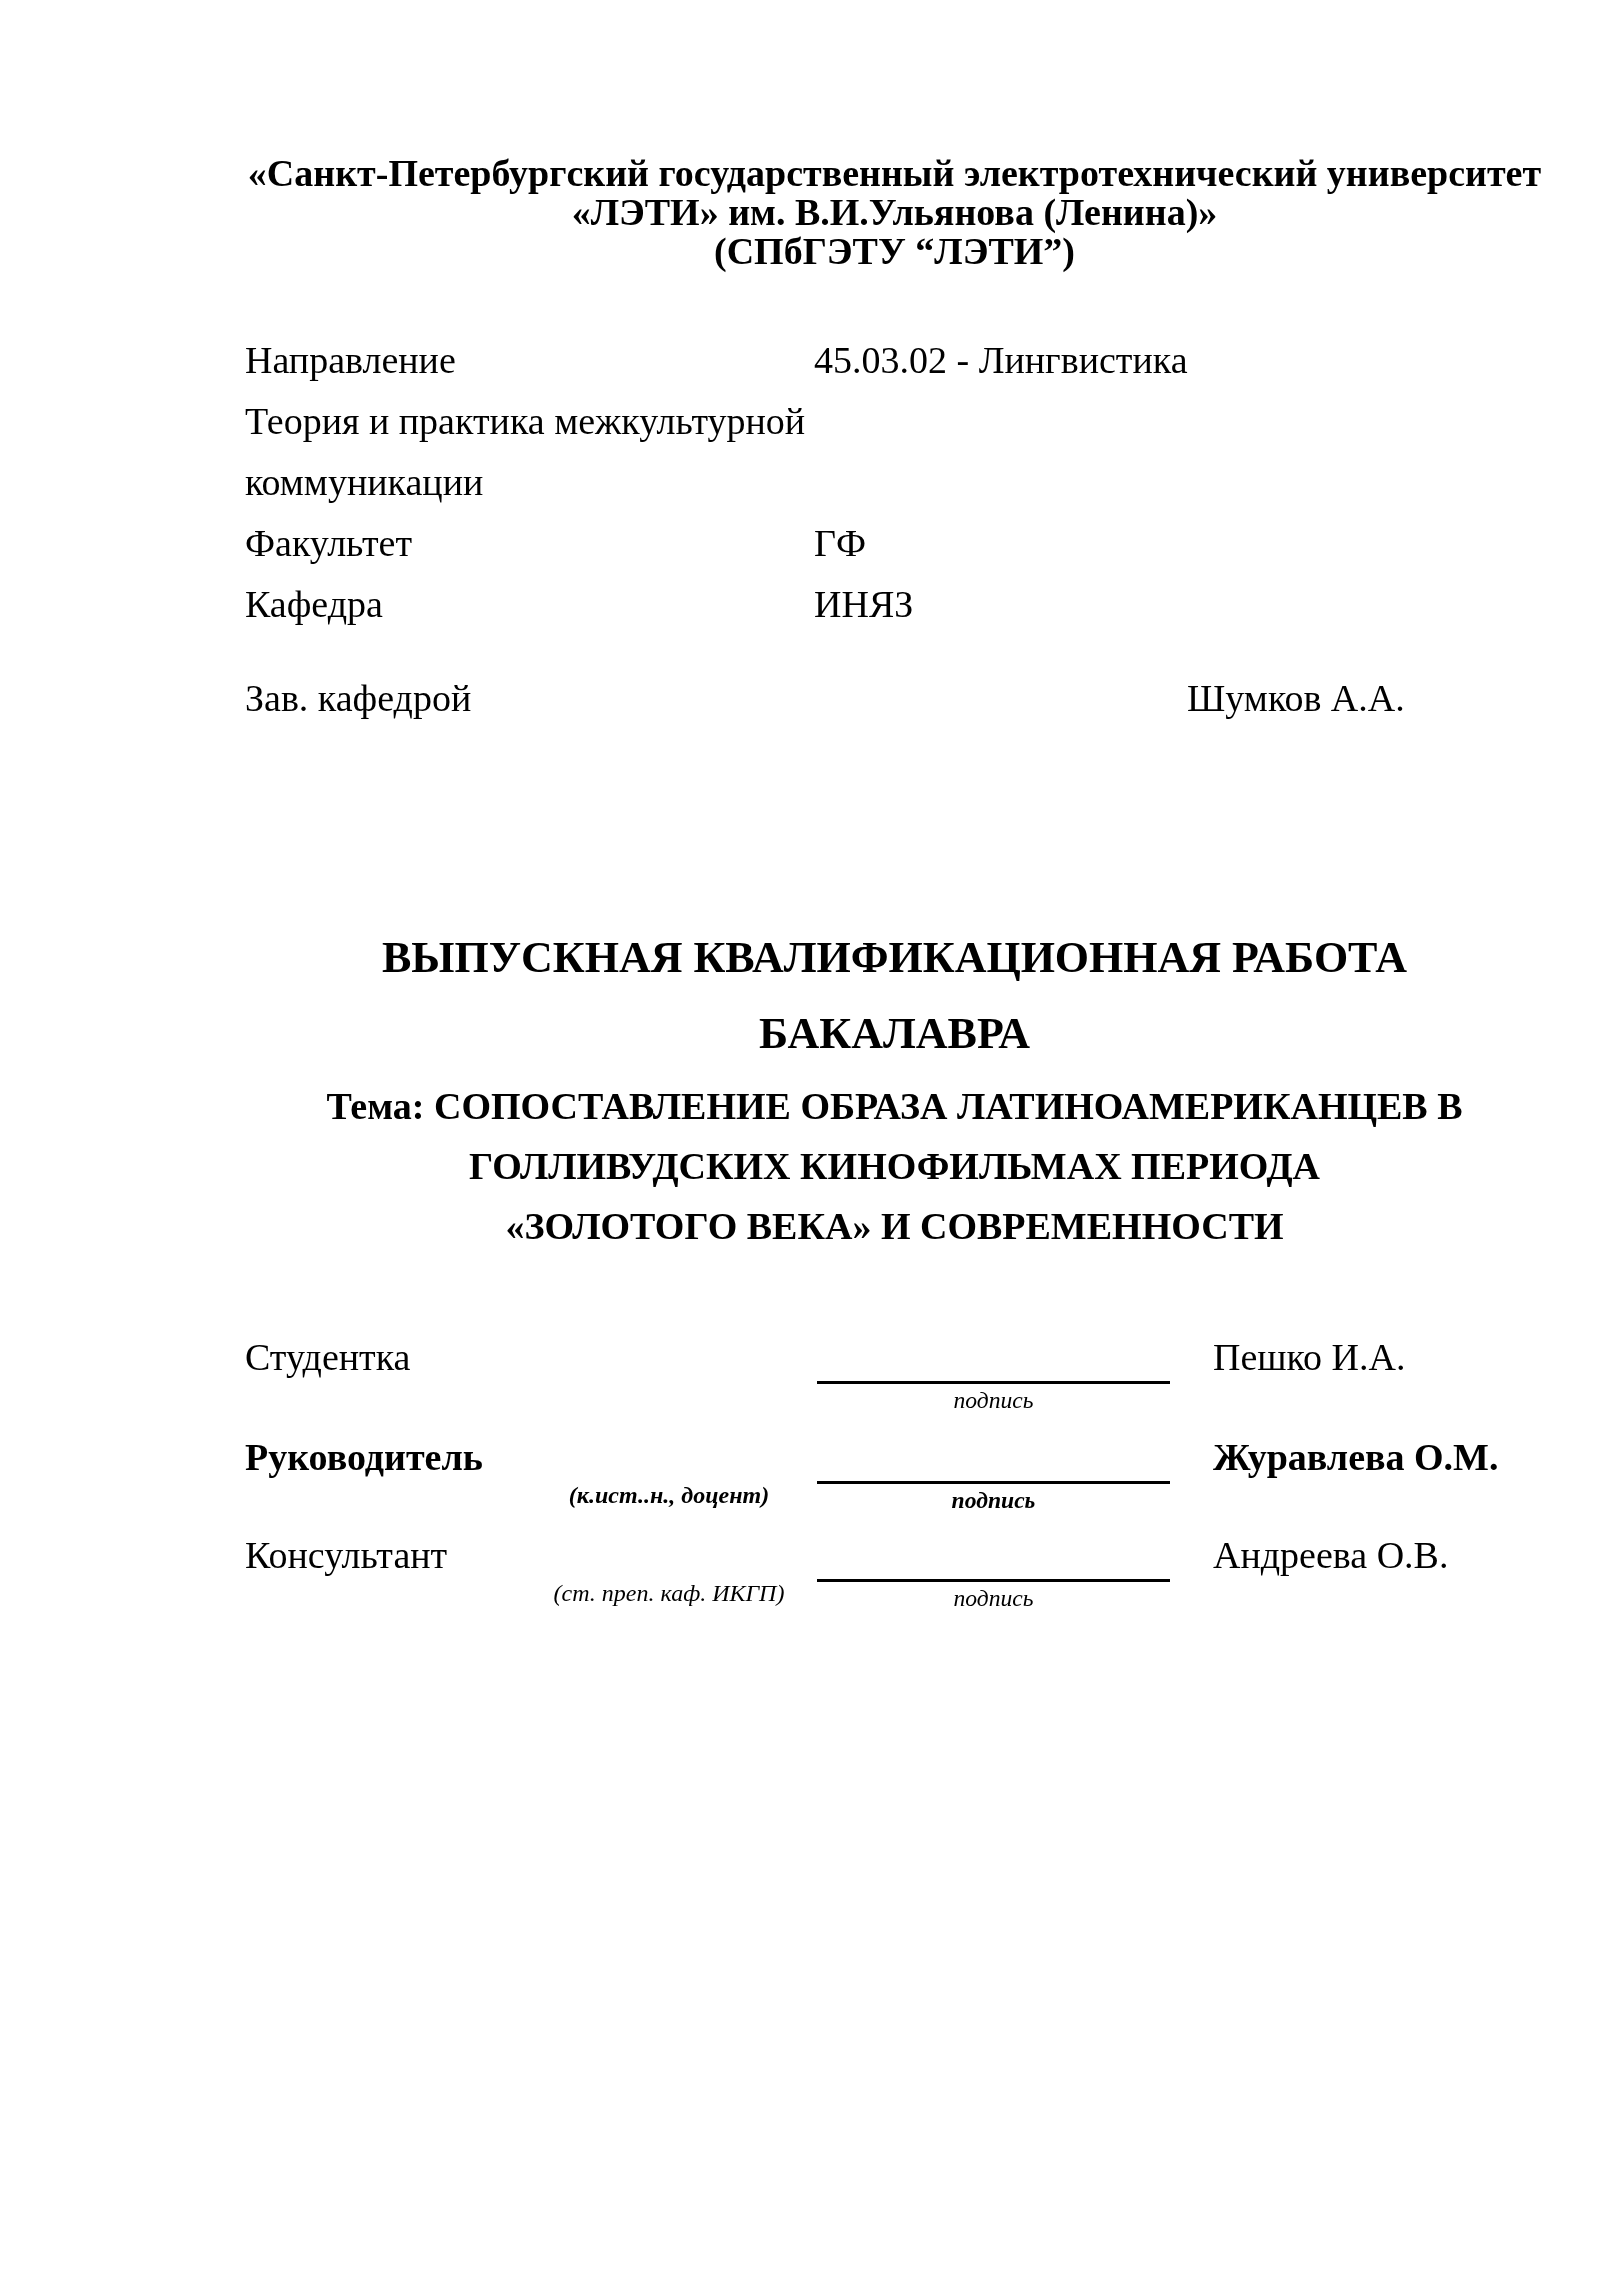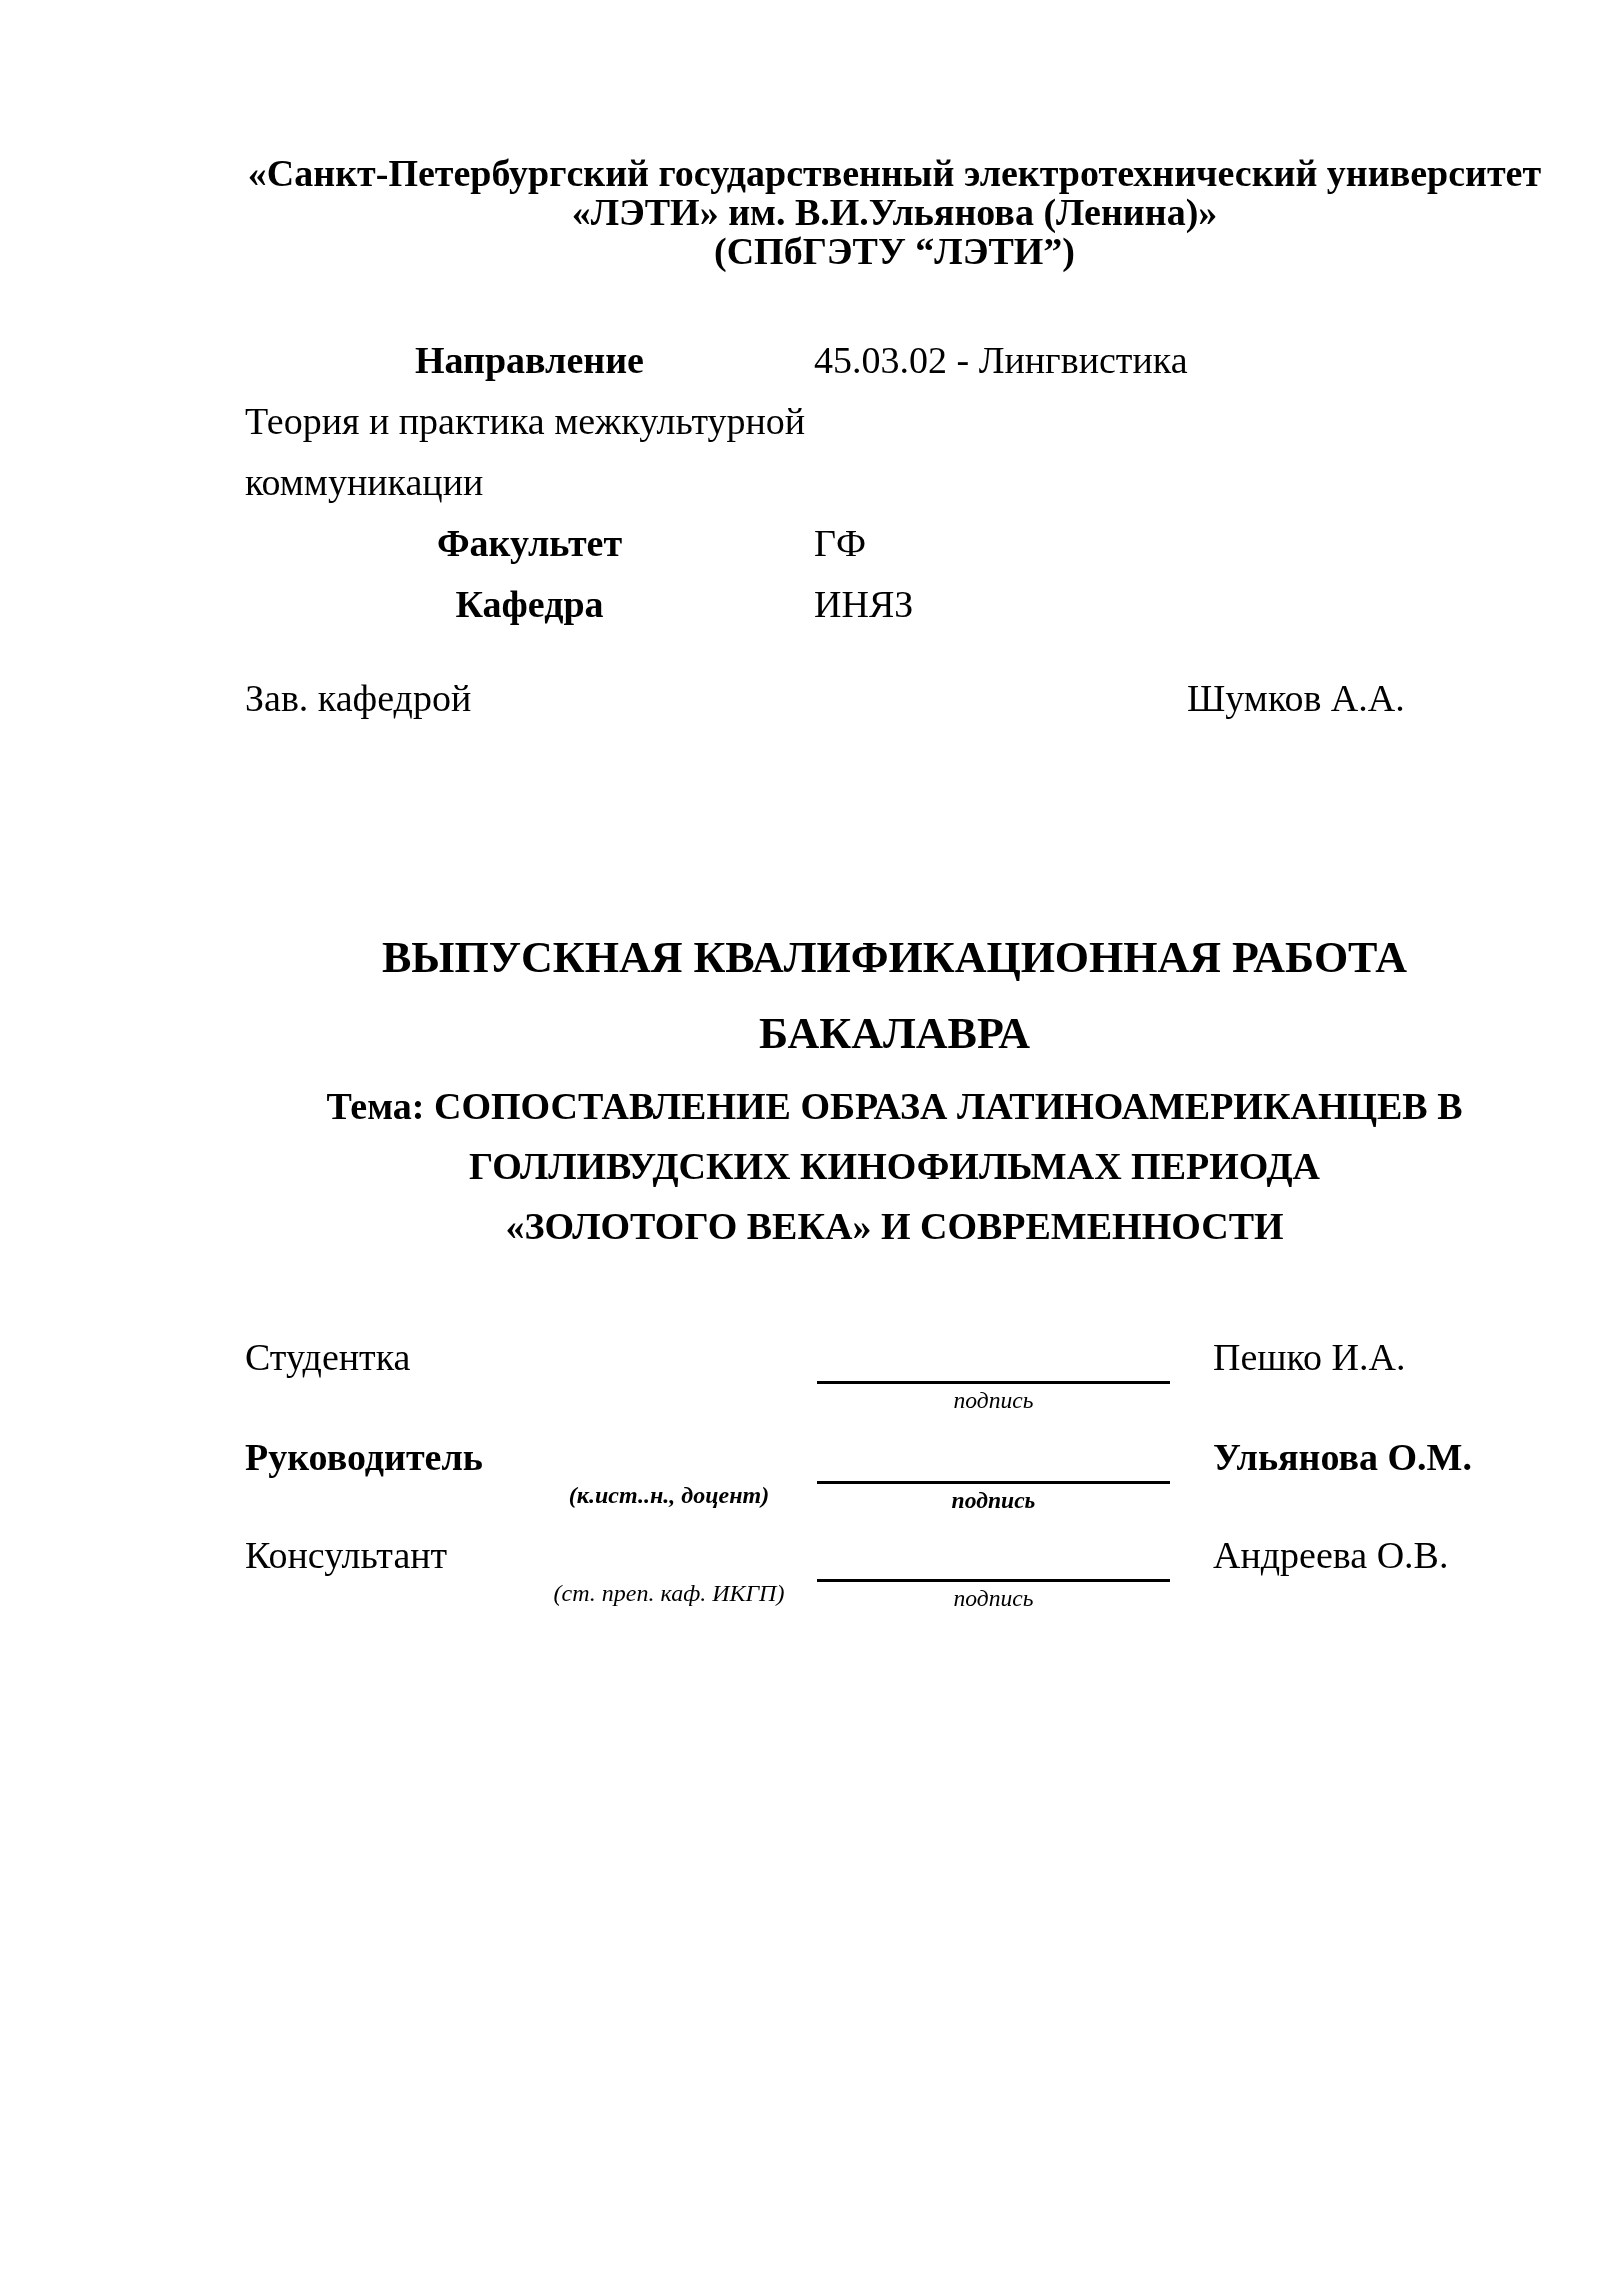--- a/index.html
+++ b/index.html
@@ -26,21 +26,21 @@
   
   .fields-block {
     position: absolute;
     left: 245px;
     top: 330px;
     width: 1299px;
     font-size: 38px;
     line-height: 61px;
   }
   .field-row { display: flex; align-items: flex-start; }
-  .field-label { width: 569px; flex: 0 0 569px; font-weight: bold; text-align: center; }
+  .field-label { width: 569px; flex: 0 0 569px; font-weight: normal; }
   .field-value { width: 675px; }
   
   .admission-block {
     position: absolute;
     left: 245px;
     right: 79px;
     top: 668px;
     font-size: 38px;
     line-height: 61px;
   }
@@ -158,21 +158,21 @@
     <div class="sig-line"></div>
     <div class="sig-caption">подпись</div>
     <div class="sig-name">Пешко И.А.</div>
   </div>
 
   <div class="sig-row sig-row-1">
     <div class="sig-role">Руководитель</div>
     <div class="sig-credential">(к.ист..н., доцент)</div>
     <div class="sig-line"></div>
     <div class="sig-caption">подпись</div>
-    <div class="sig-name">Ульянова О.М.</div>
+    <div class="sig-name">Журавлева О.М.</div>
   </div>
 
   <div class="sig-row sig-row-2">
     <div class="sig-role">Консультант</div>
     <div class="sig-credential">(ст. преп. каф. ИКГП)</div>
     <div class="sig-line"></div>
     <div class="sig-caption">подпись</div>
     <div class="sig-name">Андреева О.В.</div>
   </div>
 

